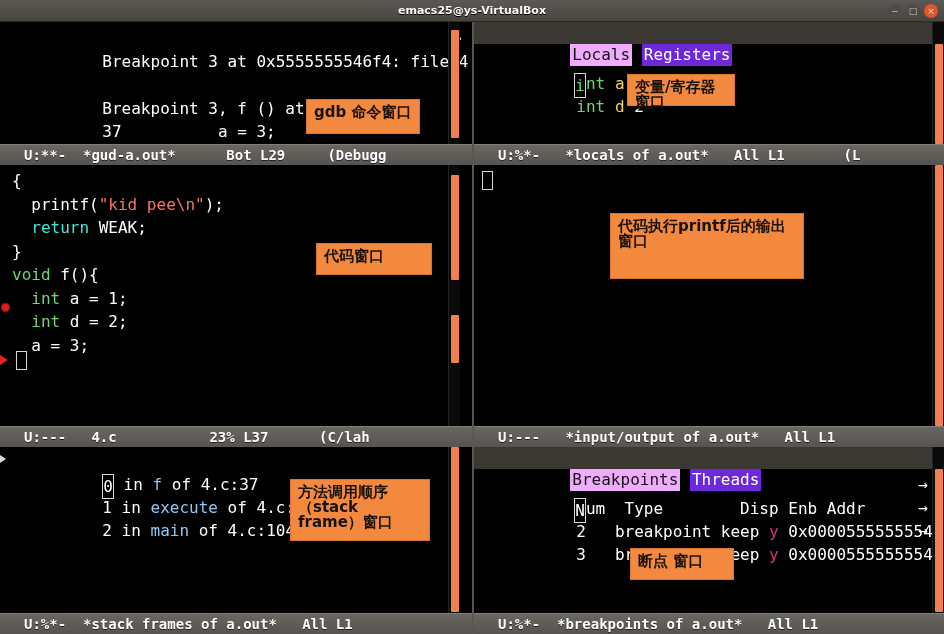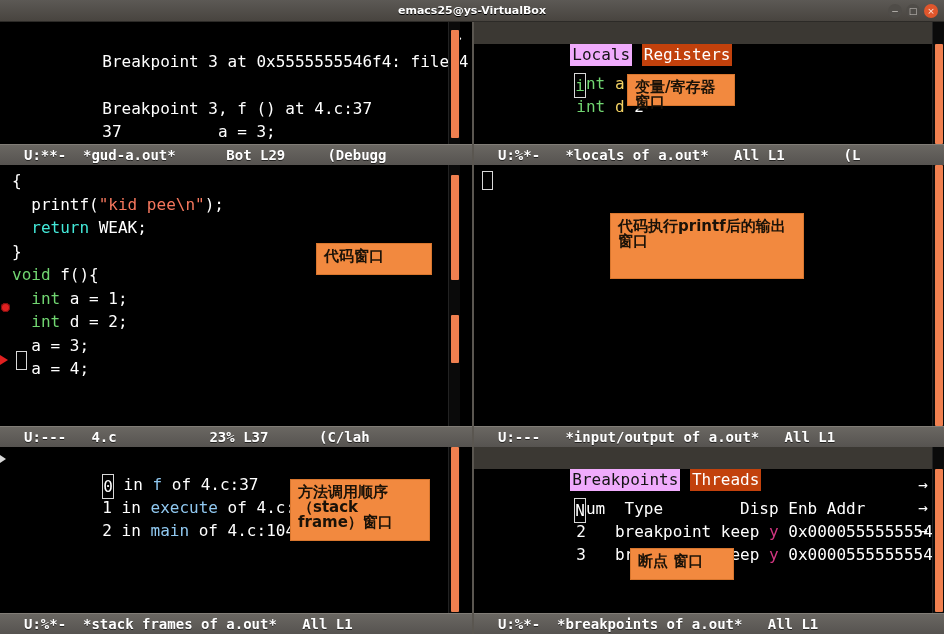--- a/index.html
+++ b/index.html
@@ -82,21 +82,21 @@
   .sbar{ position:absolute; top:0; bottom:21px; width:12px; background:#0a0a0a;
          border-left:1px solid #222; }
   .sthumb{ position:absolute; left:2px; width:8px; background:#f08050; border-radius:1px; }
 
   
   .hdrline{ position:absolute; left:0; top:0; right:0; height:22px;
             background:#3b3833; white-space:pre; font-size:16px; line-height:22px;
             font-family:"DejaVu Sans Mono","Liberation Mono",monospace; }
   .tab{ display:inline-block; padding:0 2px; color:#ffffff; }
   .tab.sel{ background:#f0abfc; color:#141414; }
-  .tab.unsel{ background:#c2410c; color:#ffffff; }
+  .tab.unsel{ background:#6d28d9; color:#ffffff; }
 
   
   .note{
     position:absolute; background:#f2893f; color:#1a1208;
     border:1px solid #d8762e;
     font-family:"DejaVu Sans","Liberation Sans",sans-serif;
     font-size:15px; font-weight:bold; line-height:15px;
     padding:5px 7px;
   }
 
@@ -127,20 +127,21 @@
           <span>Breakpoint 3, f () at 4.c:37</span>
         </div>
         <div class="line" style="position:absolute;left:6px;top:74px;">
           <span>37          a = 3;</span>
         </div>
         <div class="line" style="position:absolute;left:6px;top:97px;">
           
         </div>
         <div class="line" style="position:absolute;left:452px;top:4px;color:#ffffff;">→</div>
 
+        <div class="note" style="left:306px;top:77px;width:114px;height:35px;">gdb 命令窗口</div>
 
         <div class="sbar" style="right:12px;top:0;bottom:0;">
           <div class="sthumb" style="top:8px;height:108px;"></div>
         </div>
       </div>
       <div class="modeline">U:**-  *gud-a.out*      Bot L29     (Debugg</div>
     </div>
 
     <div class="pane" style="left:474px;top:0;width:470px;height:143px;">
       <div class="buf">
@@ -173,21 +174,20 @@
 
         <div id="code-lines" style="position:absolute;left:12px;top:4px;">
             <div class="line"><span class="fn">{</span></div>
             <div class="line"><span class="fn">  </span><span class="fn">printf(</span><span class="str">"kid pee\n"</span><span class="fn">);</span></div>
             <div class="line"><span class="fn">  </span><span class="kw">return</span><span class="fn"> WEAK;</span></div>
             <div class="line"><span class="fn">}</span></div>
             <div class="line"><span class="type">void</span><span class="fn"> f(){</span></div>
             <div class="line"><span class="fn">  </span><span class="type">int</span><span class="fn"> a = 1;</span></div>
             <div class="line"><span class="fn">  </span><span class="type">int</span><span class="fn"> d = 2;</span></div>
             <div class="line"><span class="fn">  a = 3;</span></div>
-            <div class="line"><span class="fn">  a = 4;</span></div>
             <div class="line">&nbsp;</div>
             <div class="line">&nbsp;</div>
           </div>
 
         <div class="cursor-box" style="position:absolute;left:16px;top:186px;"></div>
 
         <div class="note" style="left:316px;top:78px;width:116px;height:32px;">代码窗口</div>
 
         <div class="sbar" style="right:12px;top:0;bottom:0;">
           <div class="sthumb" style="top:10px;height:105px;"></div>

